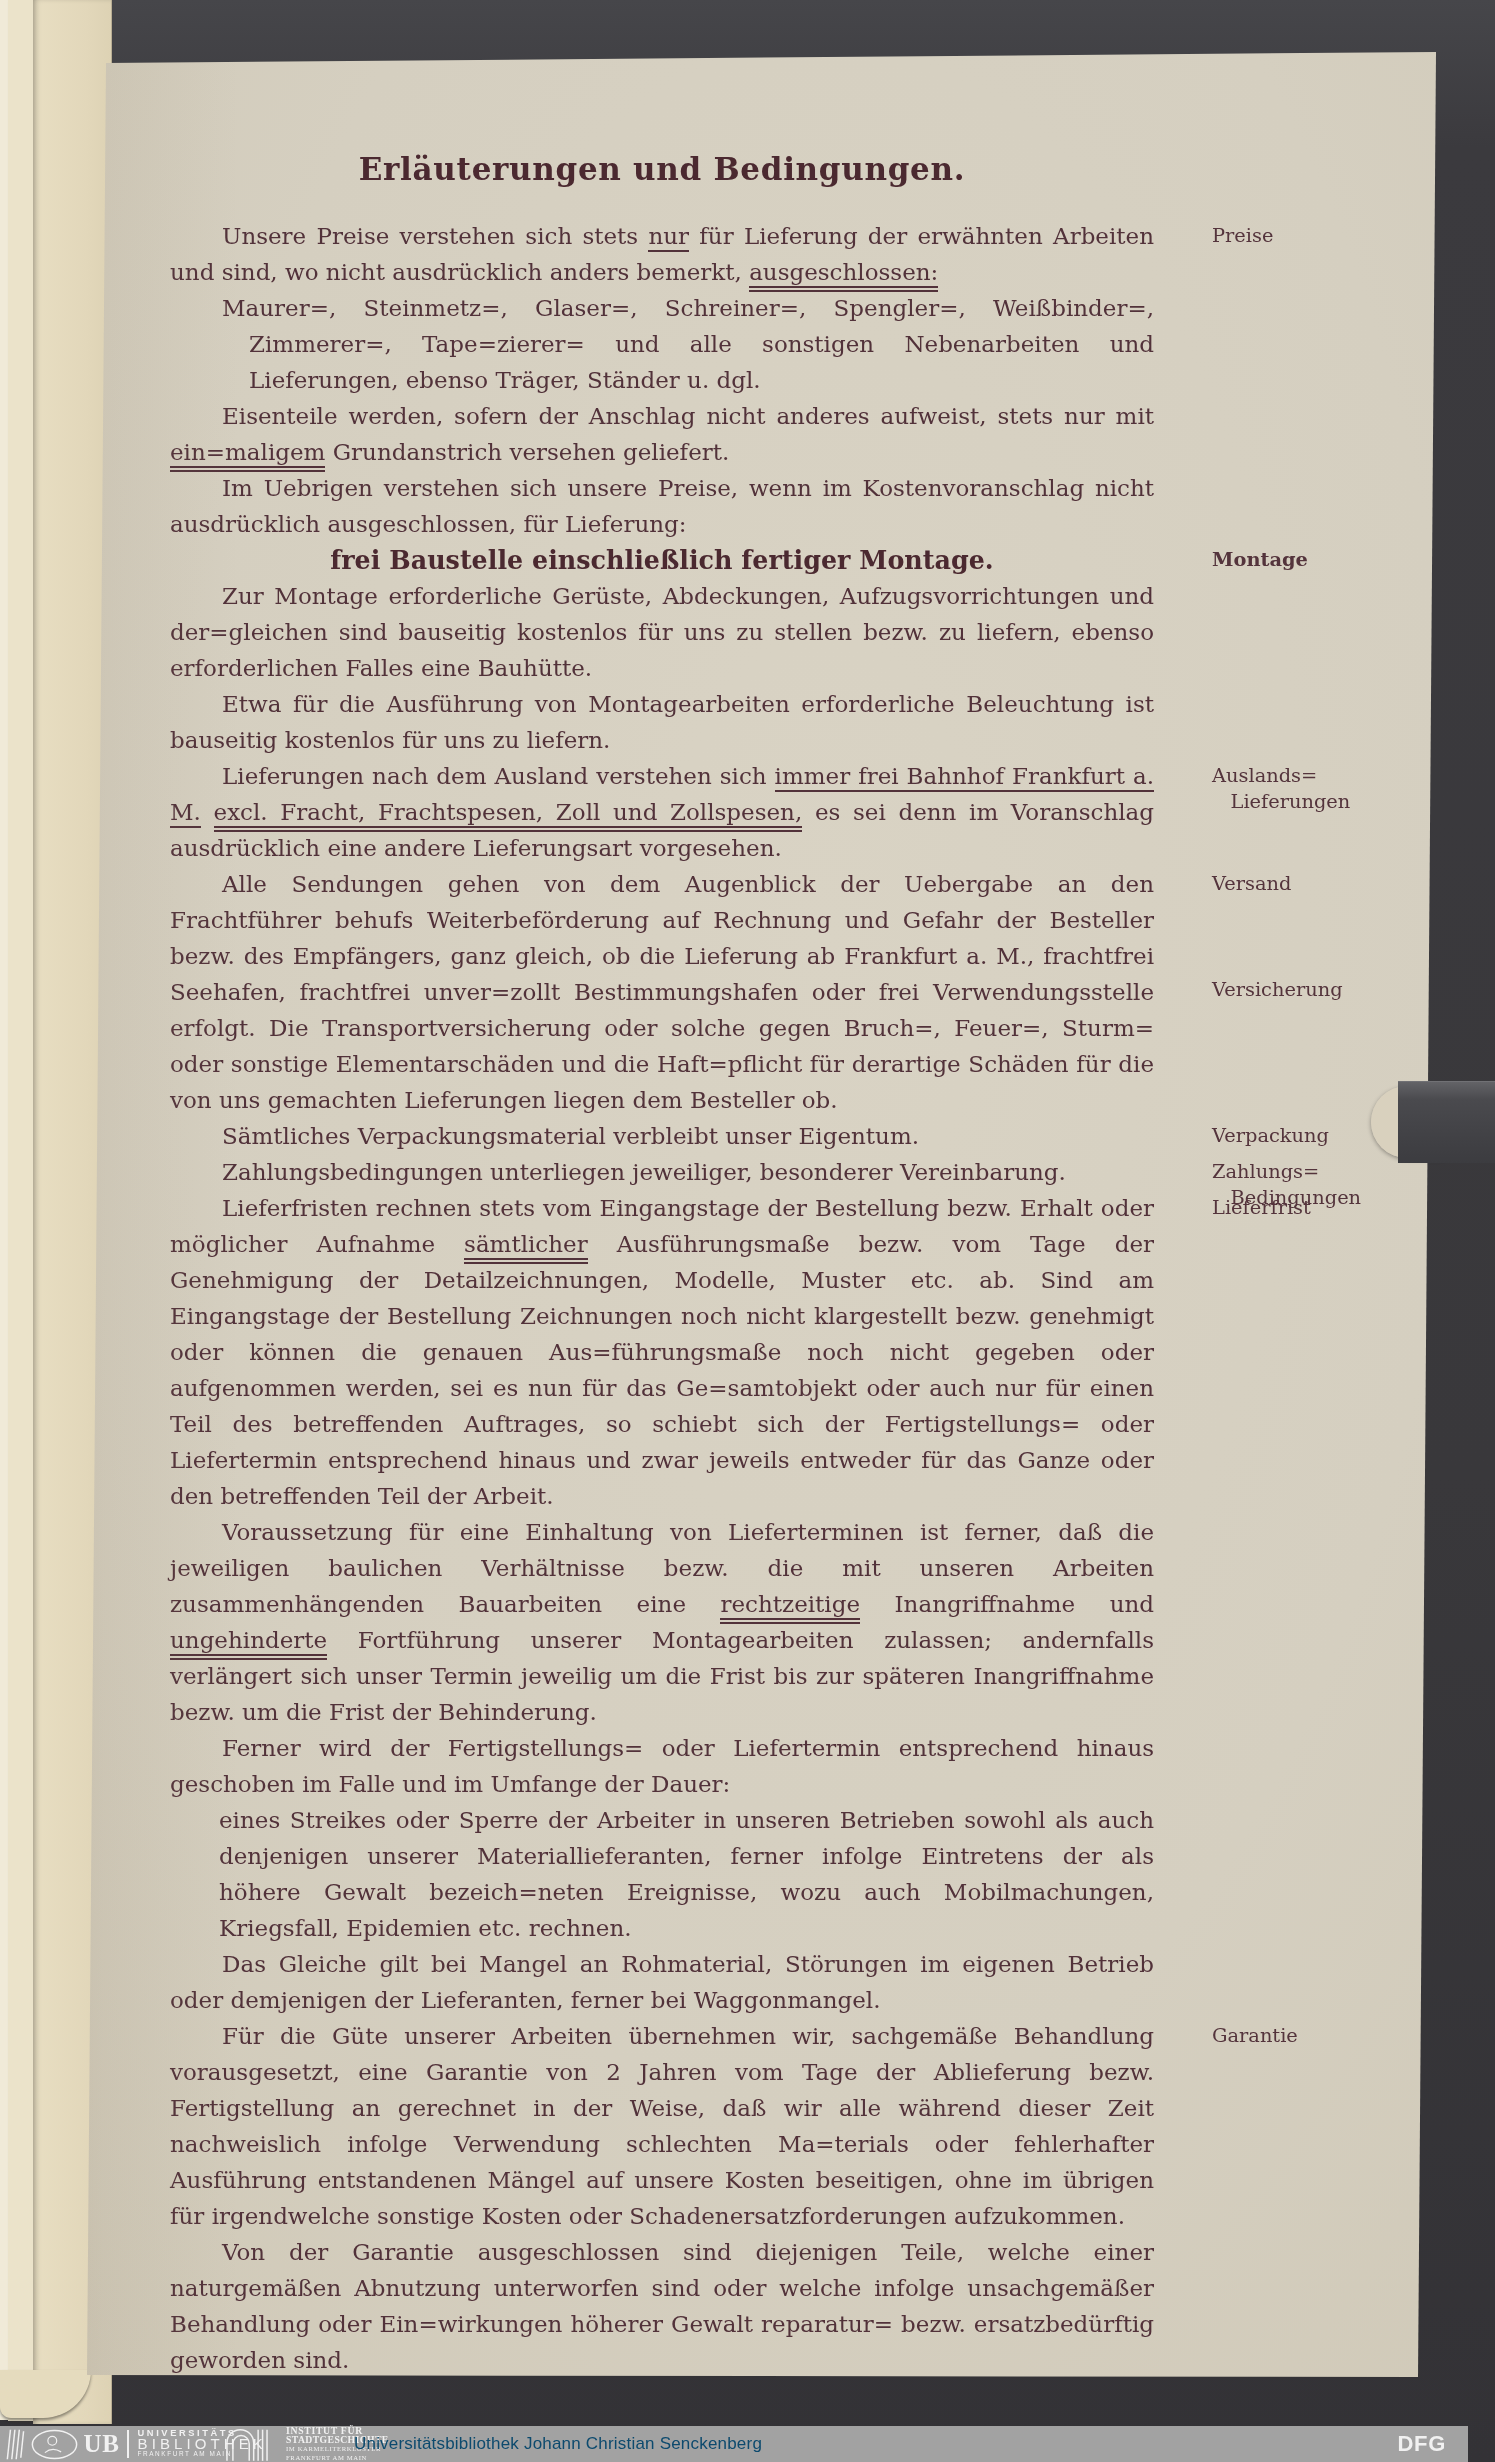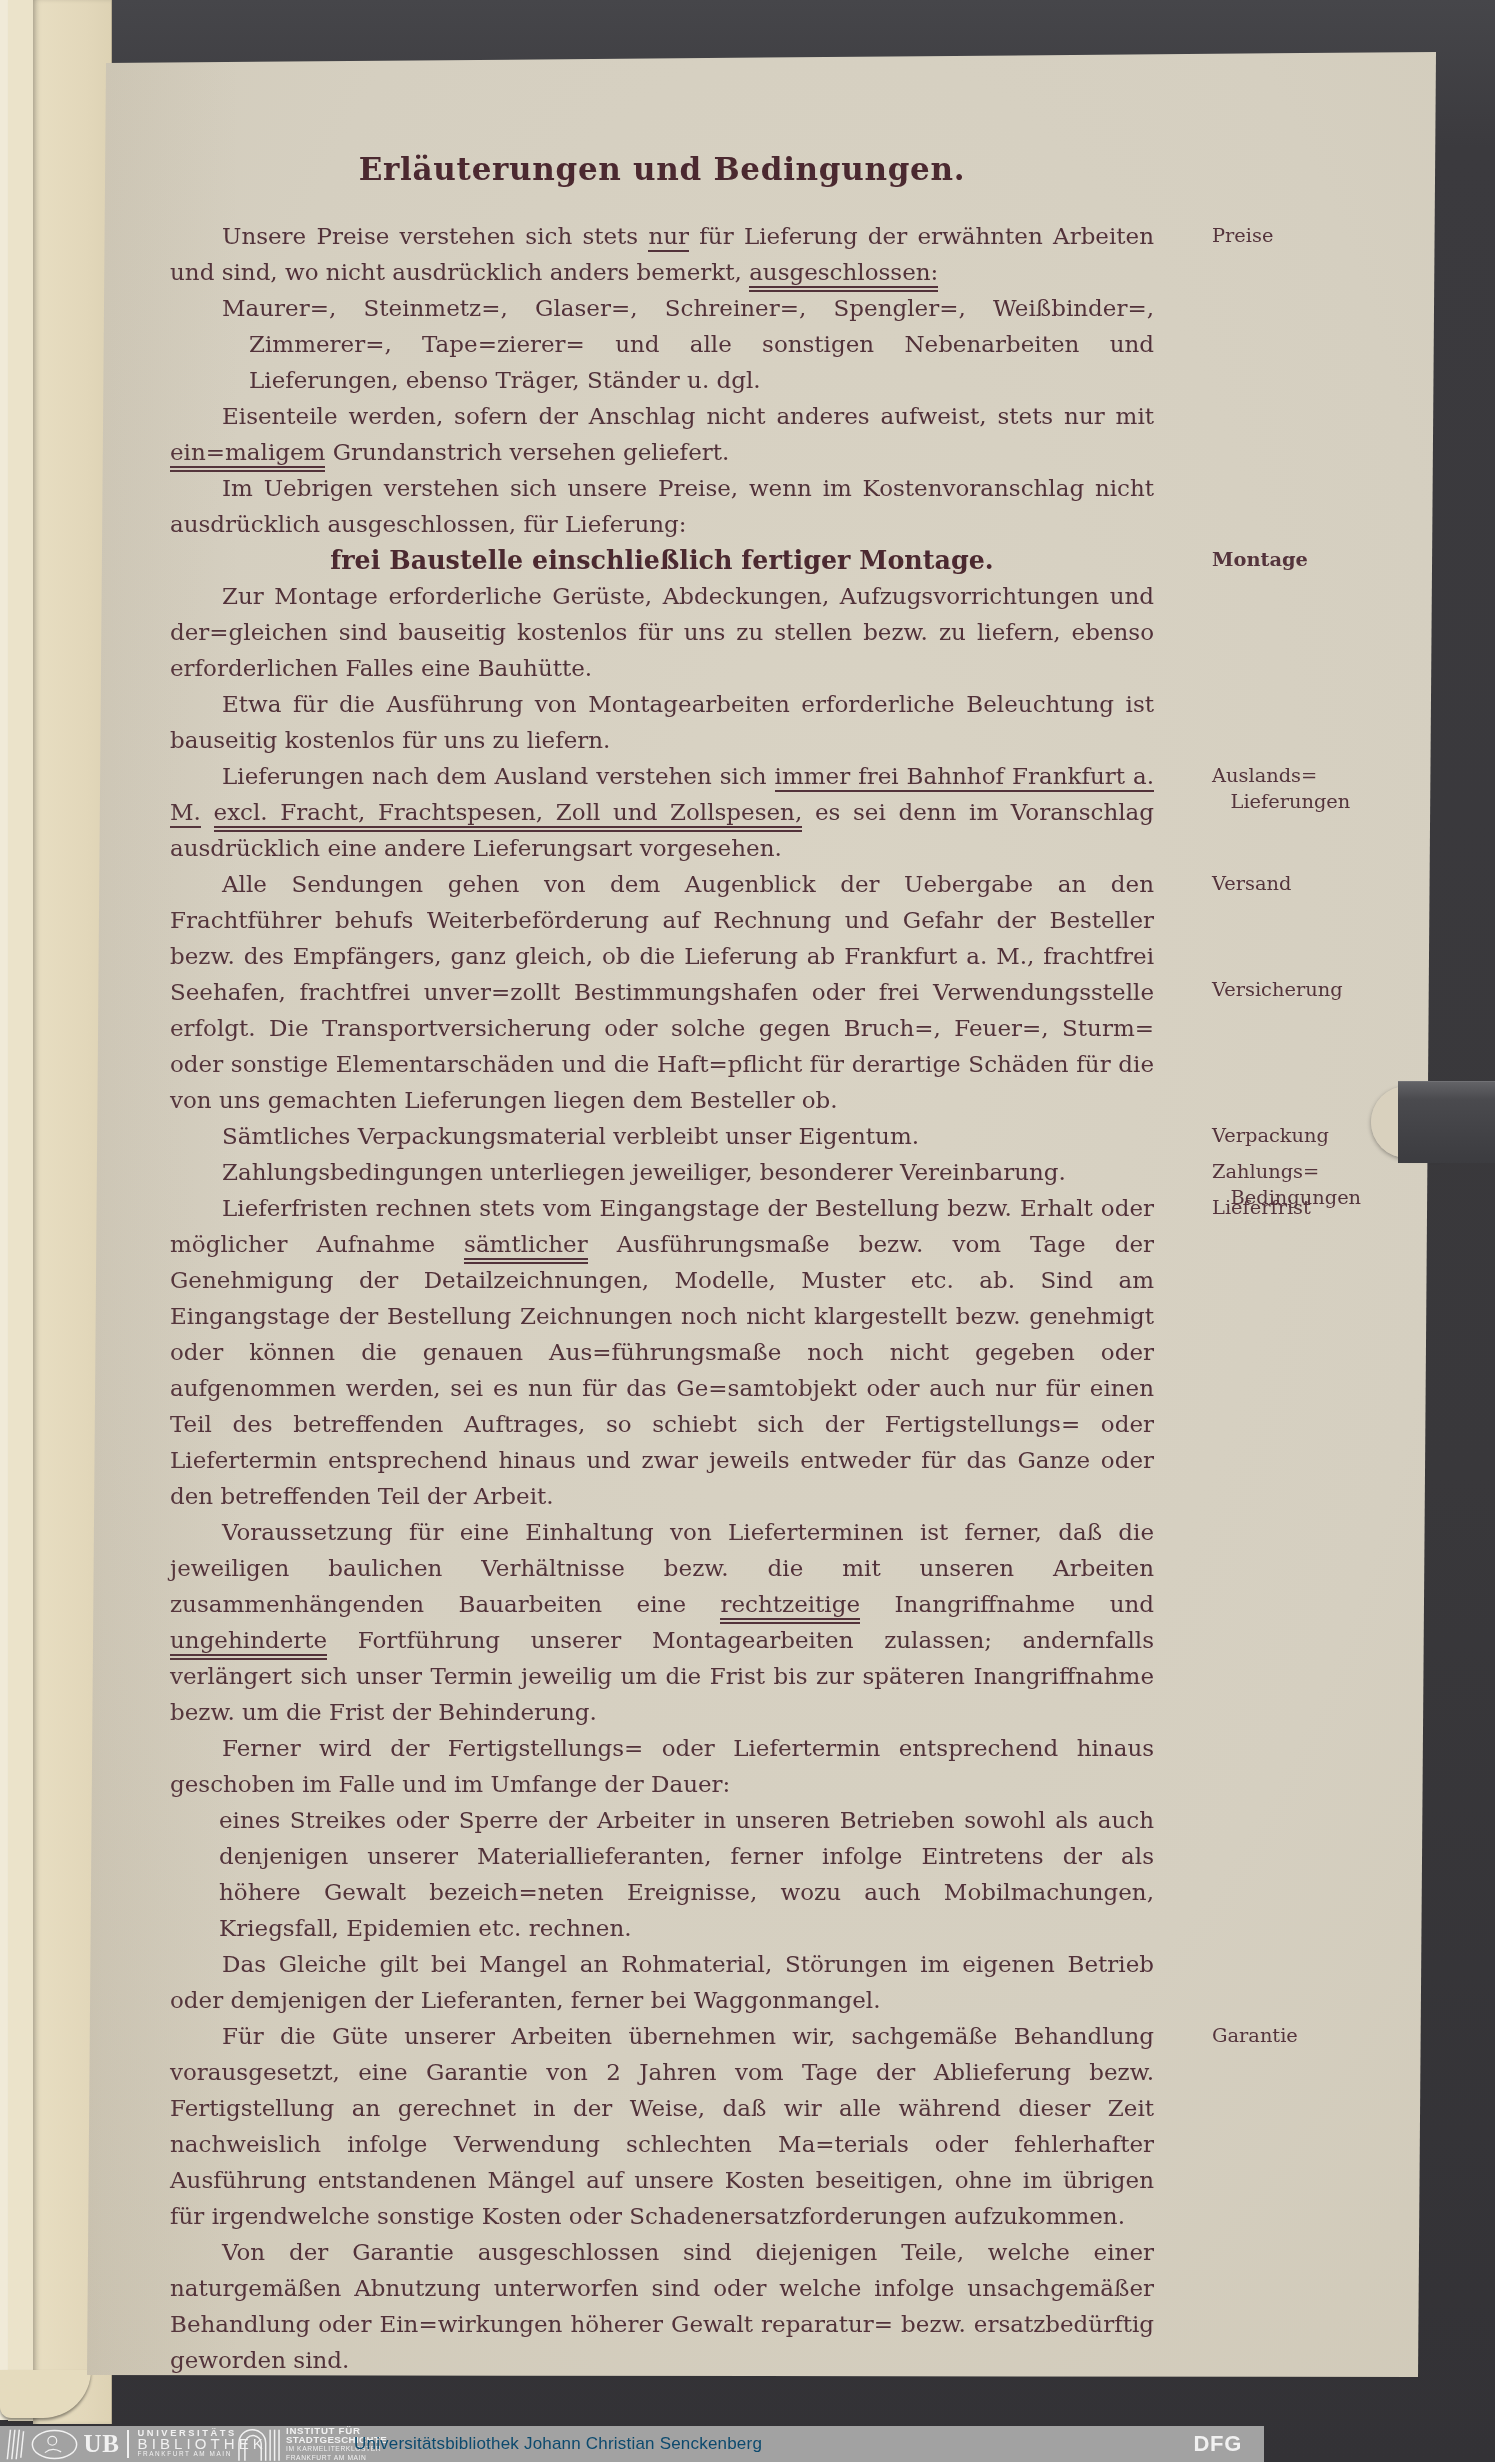--- a/index.html
+++ b/index.html
@@ -70,27 +70,27 @@
     box-shadow:0 1.5px 4.5px rgba(0,0,0,.35);
   }
   .strap {
     position:absolute; left:1398px; top:1081px; width:97px; height:81px;
     background:linear-gradient(180deg,#636367 0%,#4a4a4e 22%,#414145 70%,#3c3c40 100%);
     border-top:1.5px solid #717175;
   }
 
   
   .footer {
-    position:absolute; left:0; top:2426px; width:1264px; height:36px;
+    position:absolute; left:0; top:2426px; width:1468px; height:36px;
     background:#a2a2a2; color:#f1f1f1;
     font-family:"Liberation Sans", sans-serif;
   }
   .fitem { position:absolute; top:0; height:36px; display:flex; align-items:center; }
   .ub-block   { left:6px;  gap:4.5px; }
-  .inst-block { left:236px; gap:4px; }
+  .inst-block { left:224px; gap:16px;font-family:Liberation Serif, serif; }
   .ub-letters { font-family:"Liberation Serif", serif; font-weight:bold;
                 font-size:25px; letter-spacing:0.7px; }
   .vdiv { width:1.5px; height:28px; background:#f1f1f1; margin:0 4.5px 0 3px; }
   .ub-text div   { line-height:9.7px; }
   .ub-l1 { font-size:9.3px; letter-spacing:2.6px;font-weight:bold; }
   .ub-l2 { font-size:15px; letter-spacing:4.1px; }
   .ub-l3 { font-size:6.4px;  letter-spacing:1.6px; }
   .inst-text div { line-height:9px; }
   .in-l1 { font-size:9.7px; font-weight:bold; letter-spacing:0.7px; }
   .in-l2 { font-size:9.7px; font-weight:bold; letter-spacing:0.4px;text-align:center; }

